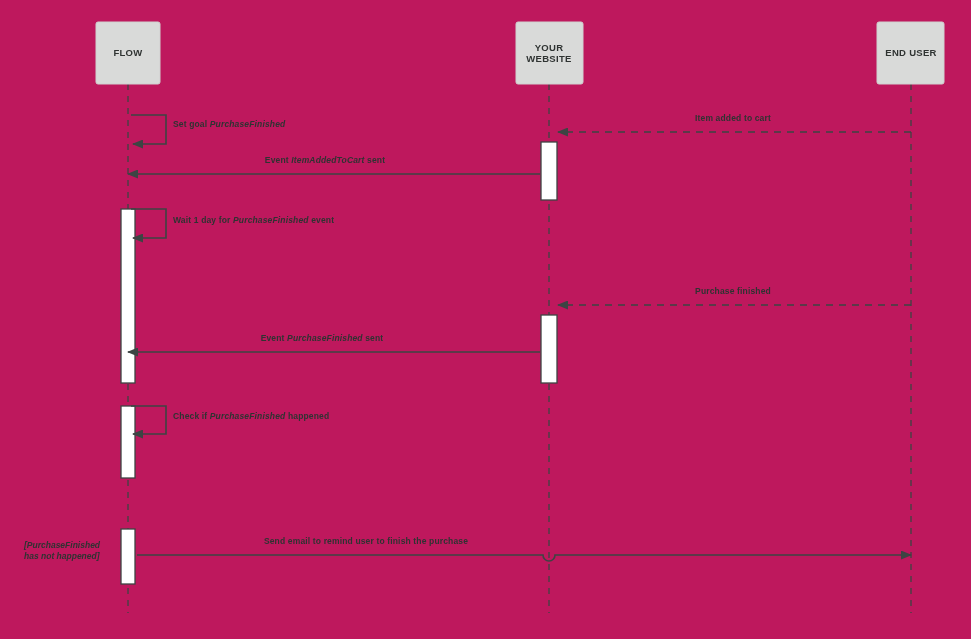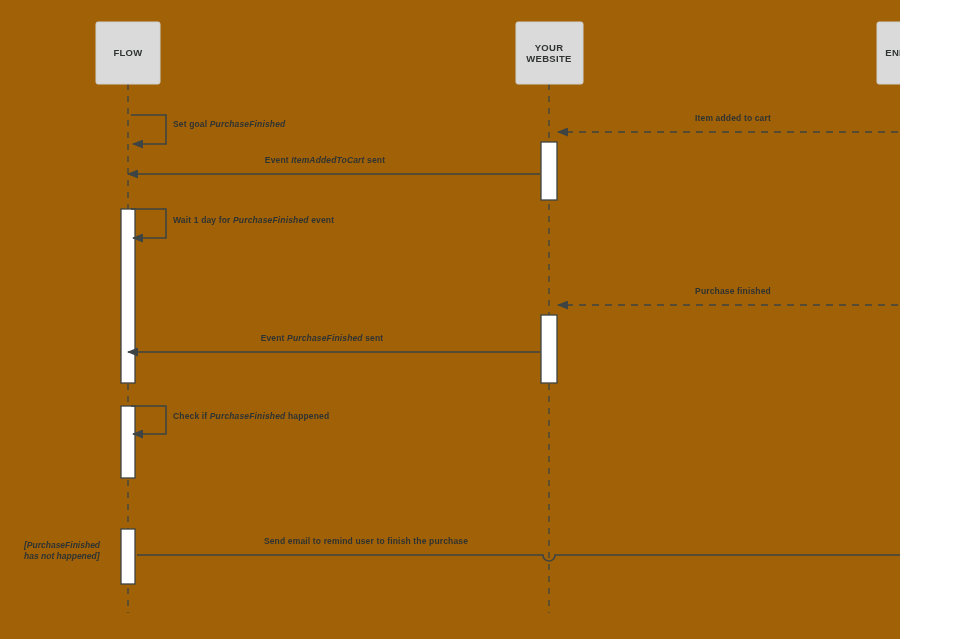--- a/index.html
+++ b/index.html
@@ -7,23 +7,23 @@
     margin: 0;
     padding: 0;
     background: #ffffff;
   }
   body {
     font-family: "Liberation Sans", sans-serif;
     -webkit-font-smoothing: antialiased;
   }
   #canvas {
     position: relative;
-    width: 900px;
+    width: 971px;
     height: 639px;
-    background: #a16207;
+    background: #be185d;
     overflow: hidden;
   }
   svg#diagram {
     position: absolute;
     left: 0;
     top: 0;
     width: 971px;
     height: 639px;
     display: block;
   }

